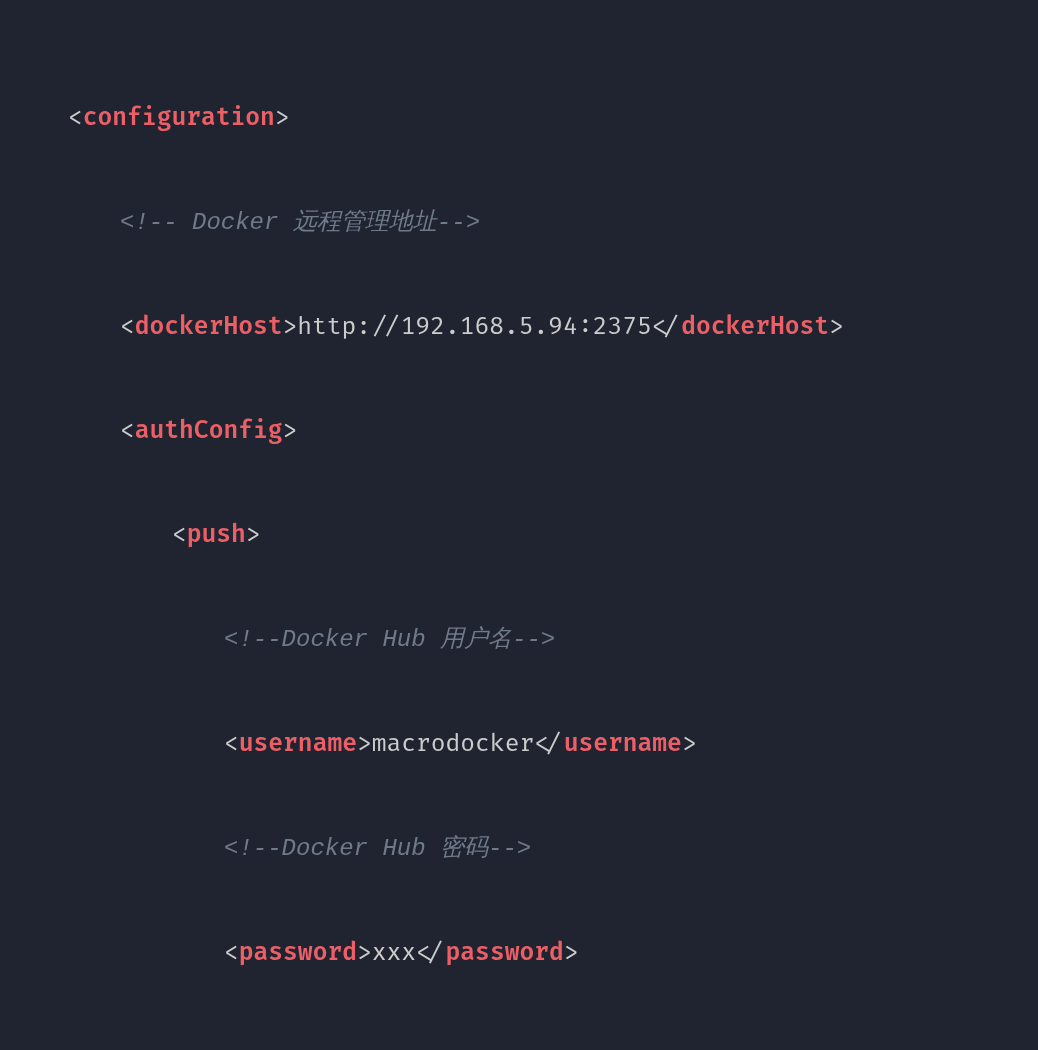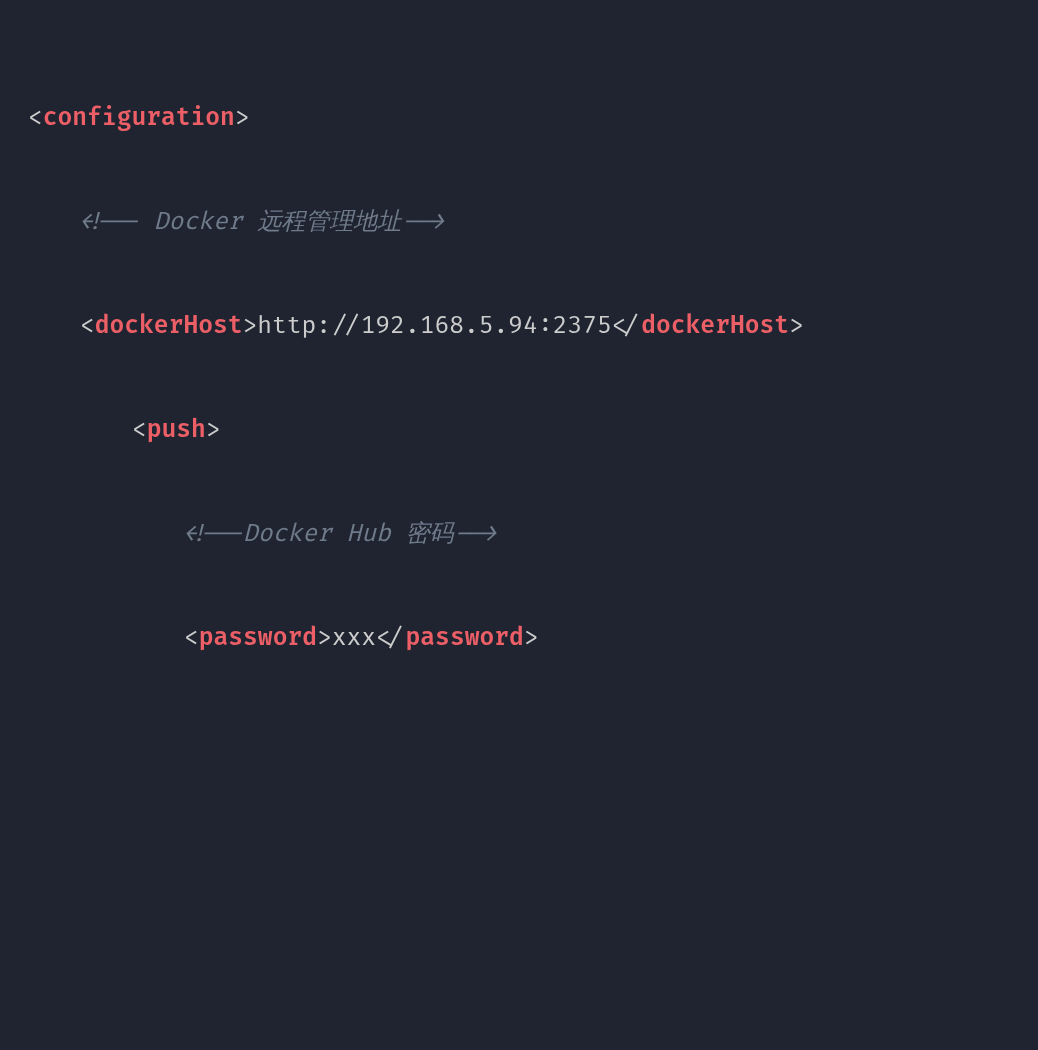--- a/index.html
+++ b/index.html
@@ -11,37 +11,40 @@
     overflow: hidden;
   }
   .code-block {
     font-family: "Fira Code", "Menlo", "Consolas", monospace;
     font-size: 24px;
     line-height: 52px;
     color: #cccccc;
     padding: 40px 28px 20px 28px;
     white-space: pre;
   }
-  .line { display: block; }
+  .line { display: block; margin-left: 40px; }
   .i1 { padding-left: 52px; }
   .i2 { padding-left: 104px; }
   .i3 { padding-left: 156px; }
   .punct { color: #cccccc; }
   .tag { color: #ec5f67; font-weight: 600; }
   .val { color: #cccccc; text-align: center; }
-  .comment { color: #6f7a8a; font-style: italic; }
+  .comment { color: #6f7a8a; font-style: italic; font-family: Liberation Mono, monospace; }
 </style>
 </head>
 <body>
 
 <div class="code-block">
 <span class="line"><span class="punct">&lt;</span><span class="tag">configuration</span><span class="punct">&gt;</span></span>
 <span class="line i1"><span class="comment">&lt;!-- Docker 远程管理地址--&gt;</span></span>
 <span class="line i1"><span class="punct">&lt;</span><span class="tag">dockerHost</span><span class="punct">&gt;</span><span class="val">http://192.168.5.94:2375</span><span class="punct">&lt;/</span><span class="tag">dockerHost</span><span class="punct">&gt;</span></span>
+<span class="line i1"><span class="punct">&lt;</span><span class="tag">authConfig</span><span class="punct">&gt;</span></span>
 <span class="line i2"><span class="punct">&lt;</span><span class="tag">push</span><span class="punct">&gt;</span></span>
+<span class="line i3"><span class="comment">&lt;!--Docker Hub 用户名--&gt;</span></span>
+<span class="line i3"><span class="punct">&lt;</span><span class="tag">username</span><span class="punct">&gt;</span><span class="val">macrodocker</span><span class="punct">&lt;/</span><span class="tag">username</span><span class="punct">&gt;</span></span>
 <span class="line i3"><span class="comment">&lt;!--Docker Hub 密码--&gt;</span></span>
 <span class="line i3"><span class="punct">&lt;</span><span class="tag">password</span><span class="punct">&gt;</span><span class="val">xxx</span><span class="punct">&lt;/</span><span class="tag">password</span><span class="punct">&gt;</span></span>
 
 
 
 
 
 
 
 

